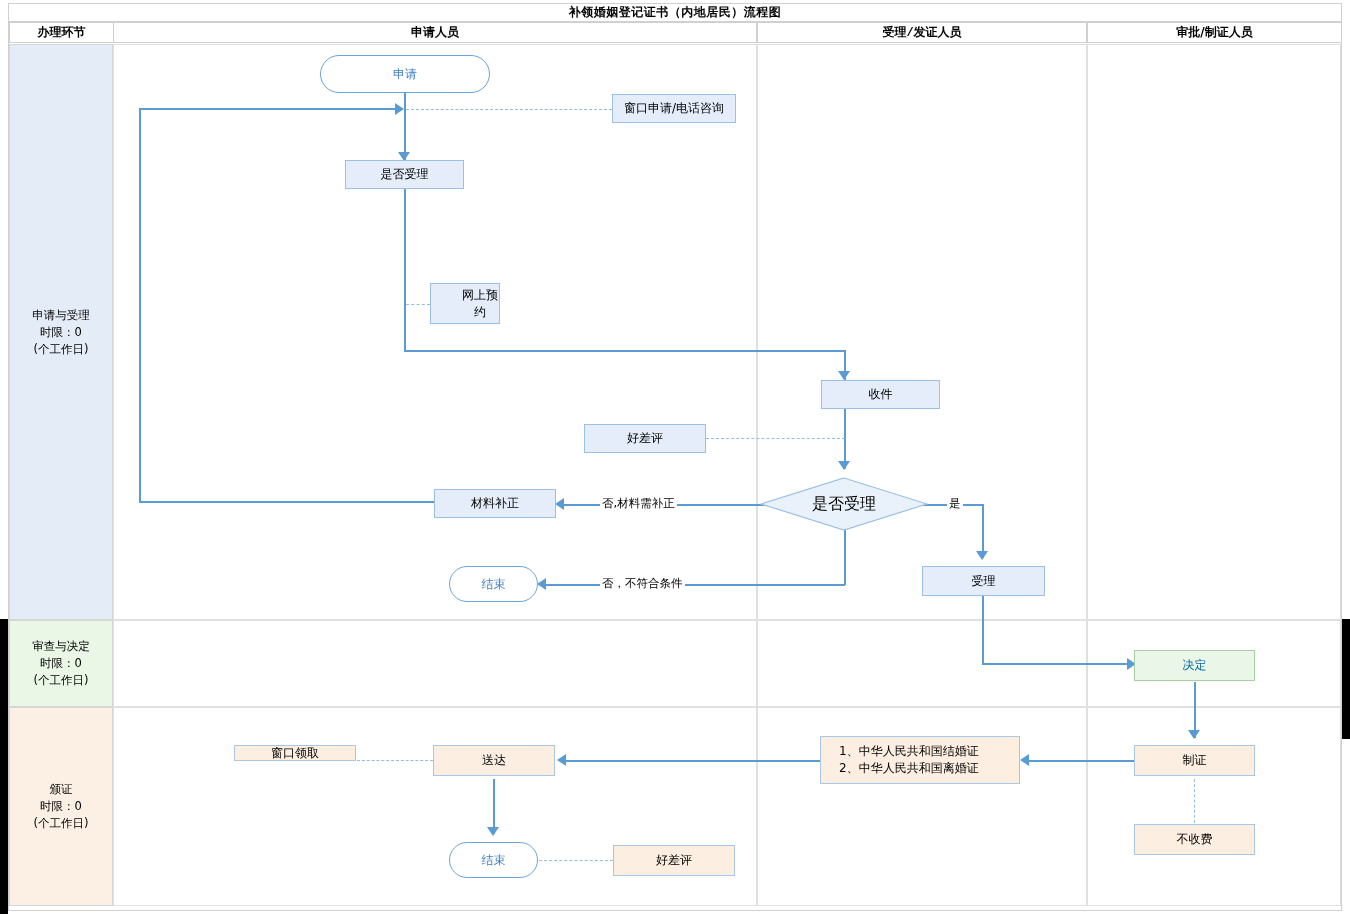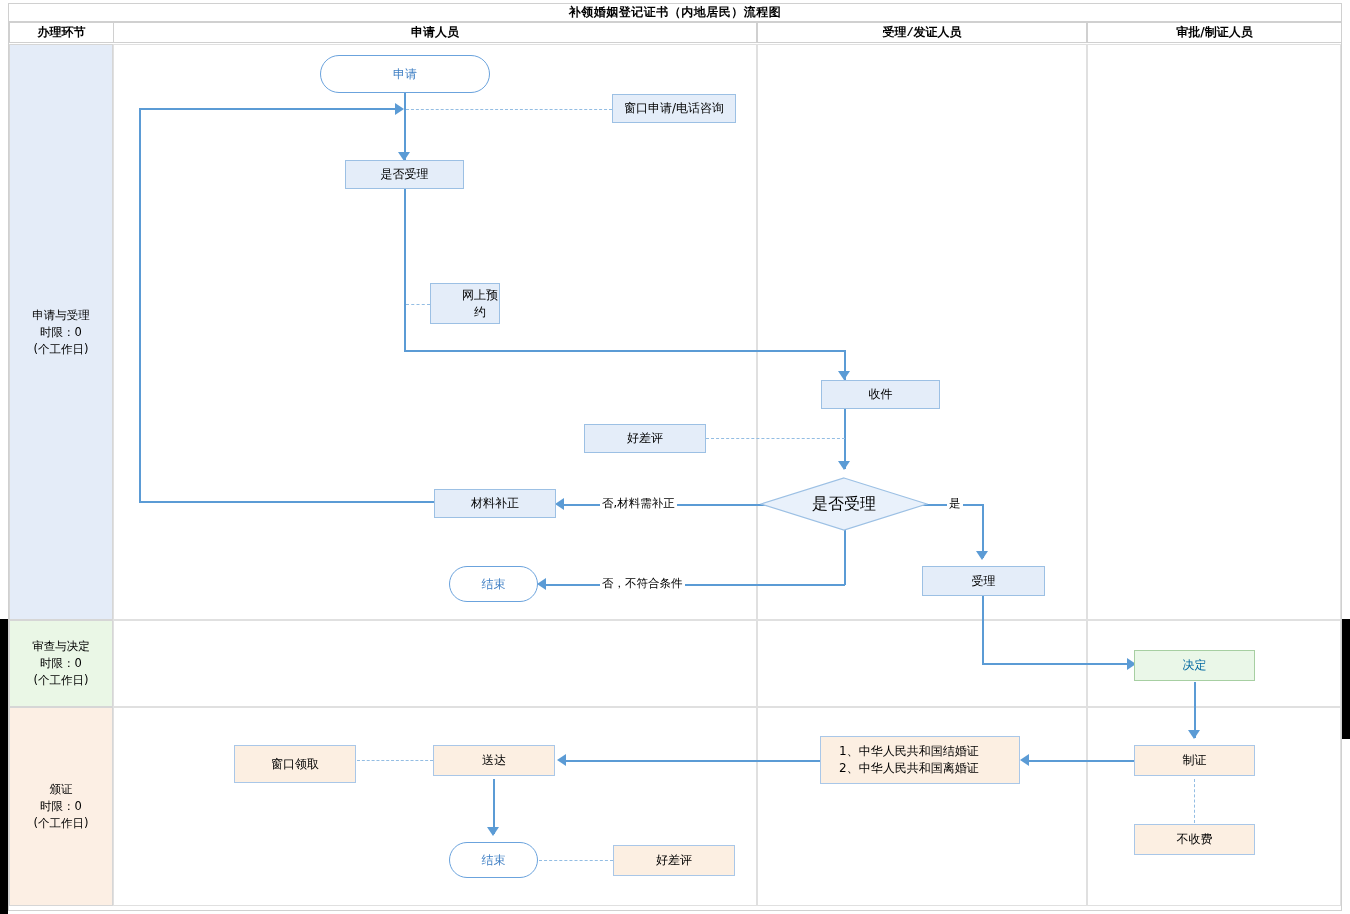--- a/index.html
+++ b/index.html
@@ -235,21 +235,21 @@
 
   <div class="node n-peach" style="left:820px;top:736px;width:200px;height:48px;flex-direction:column;align-items:flex-start;padding-left:18px;justify-content:center;">
     <span>1、中华人民共和国结婚证</span>
     <span>2、中华人民共和国离婚证</span>
   </div>
 
   <div class="node n-peach" style="left:433px;top:745px;width:122px;height:31px;">
     <span>送达</span>
   </div>
 
-  <div class="node n-peach" style="left:234px;top:745px;width:122px;height:38px;">
+  <div class="node n-peach" style="left:234px;top:745px;width:122px;height:16px;">
     <span>窗口领取</span>
   </div>
 
   <div class="node n-round" style="left:449px;top:842px;width:89px;height:36px;">
     <span>结束</span>
   </div>
 
   <div class="node n-peach" style="left:613px;top:845px;width:122px;height:31px;">
     <span>好差评</span>
   </div>

